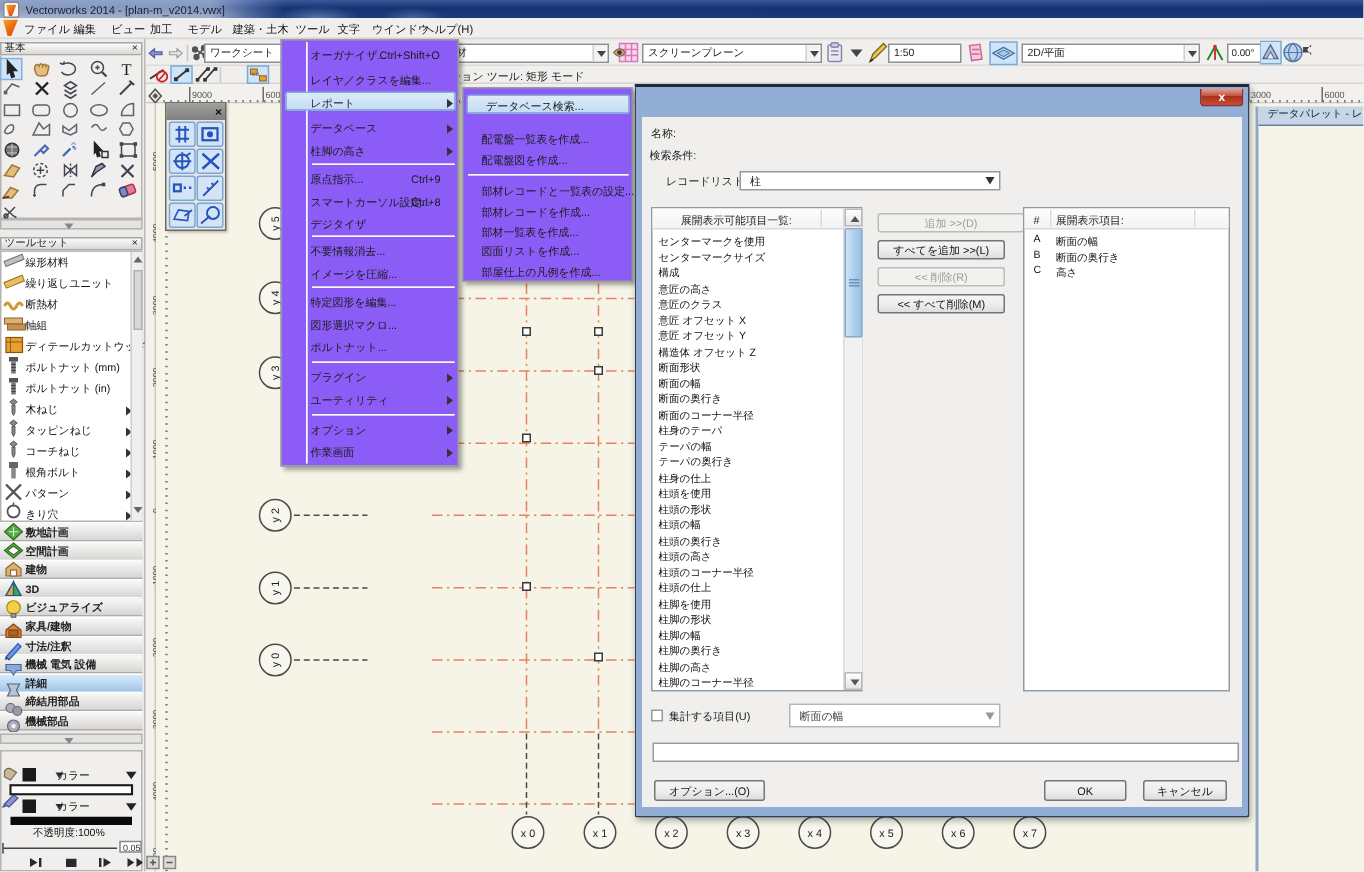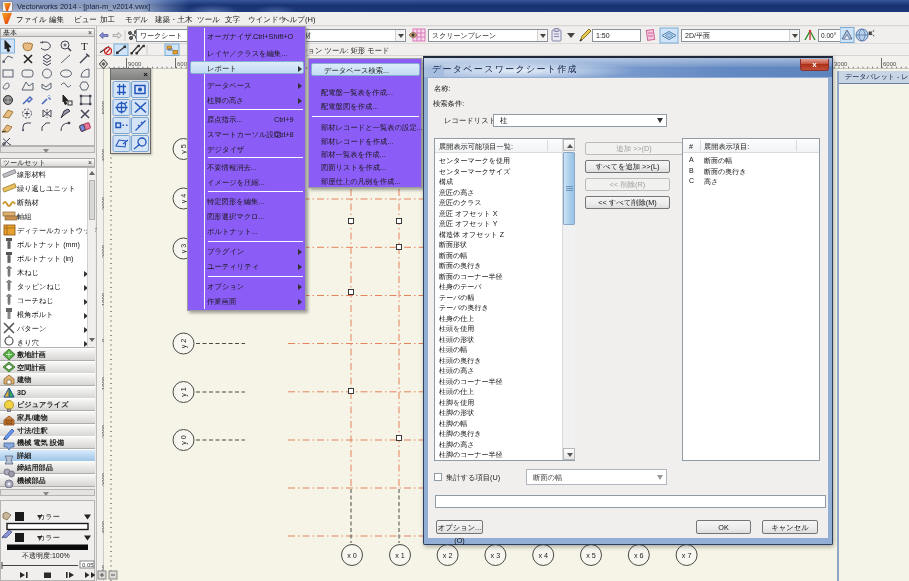--- a/index.html
+++ b/index.html
@@ -596,35 +596,30 @@
   <div class="msep" style="top:57px;left:3px"></div>
   <div class="msub" style="top:64px">部材レコードと一覧表の設定...</div>
   <div class="msub" style="top:77.5px">部材レコードを作成...</div>
   <div class="msub" style="top:90.5px">部材一覧表を作成...</div>
   <div class="msub" style="top:103.5px">図面リストを作成...</div>
   <div class="msub" style="top:117.5px">部屋仕上の凡例を作成...</div>
 </div>
 
 <div class="abs" id="dlg">
   <div class="abs" id="dlgframe"></div>
-  <div class="abs" id="dlgtitle">
-      <div class="sheen"></div>
-      <div class="glow"></div>
-      <div class="dtext">データベースワークシート作成</div>
-    </div>
   <div class="abs" id="xbtn">x</div>
   <div class="abs" id="dlgclient">
     <div class="dlab" style="left:6px;top:6px">名称:</div>
     <div class="dlab" style="left:5px;top:21px">検索条件:</div>
     <div class="dlab" style="left:16px;top:38px">レコードリスト:</div>
     <div class="dfield dcombo" style="left:65px;top:36px;width:174px;height:13px;line-height:12px;padding-left:6px">柱<i class="car"></i></div>
 
     <div class="listbox" id="llist" style="left:6px;top:60px;width:141px;height:323px">
       <div class="lhead">
-          <span style="position:absolute;left:4px;top:3px">展開表示可能項目一覧:</span>
+          <span style="position:absolute;left:19px;top:3px">展開表示可能項目一覧:</span>
           <i style="position:absolute;left:112px;top:1px;bottom:1px;width:1px;background:#d8dade"></i>
         </div>
       <div class="litem" style="top:17.0px">センターマークを使用</div>
       <div class="litem" style="top:27.5px">センターマークサイズ</div>
       <div class="litem" style="top:38.0px">構成</div>
       <div class="litem" style="top:48.5px">意匠の高さ</div>
       <div class="litem" style="top:59.0px">意匠のクラス</div>
       <div class="litem" style="top:69.5px">意匠 オフセット X</div>
       <div class="litem" style="top:80.0px">意匠 オフセット Y</div>
       <div class="litem" style="top:90.5px">構造体 オフセット Z</div>
@@ -679,19 +674,19 @@
       <div class="litem" style="left:6px;top:27.5px">B</div>
         <div class="litem" style="left:21px;top:27.5px">断面の奥行き</div>
       <div class="litem" style="left:6px;top:38px">C</div>
         <div class="litem" style="left:21px;top:38px">高さ</div>
     </div>
 
     <div style="position:absolute;left:6px;top:395px;width:8px;height:8px;background:#fff;border:1px solid #8f9ba5"></div>
     <div class="dlab" style="left:18px;top:395px">集計する項目(U)</div>
     <div class="dfield dcombo" style="left:98px;top:391px;width:141px;height:16px;line-height:15px;padding-left:6px;color:#444;border-color:#b0b6bc">断面の幅<i class="car" style="border-top-color:#999;top:5px"></i></div>
     <div class="dfield" style="left:7px;top:417px;width:391px;height:13px"></div>
-    <div class="btn" style="left:8px;top:442px;width:47px;height:14px;line-height:13px">オプション...(O)</div>
+    <div class="btn" style="left:8px;top:442px;width:74px;height:14px;line-height:13px">オプション...(O)</div>
     <div class="btn" style="left:268px;top:442px;width:55px;height:14px;line-height:13px">OK</div>
     <div class="btn" style="left:334px;top:442px;width:56px;height:14px;line-height:13px">キャンセル</div>
   </div>
 </div>
 <div class="abs" id="rightpal"></div>
 <div class="abs" id="rphead">データパレット - レコード</div>
 
 </body></html>

